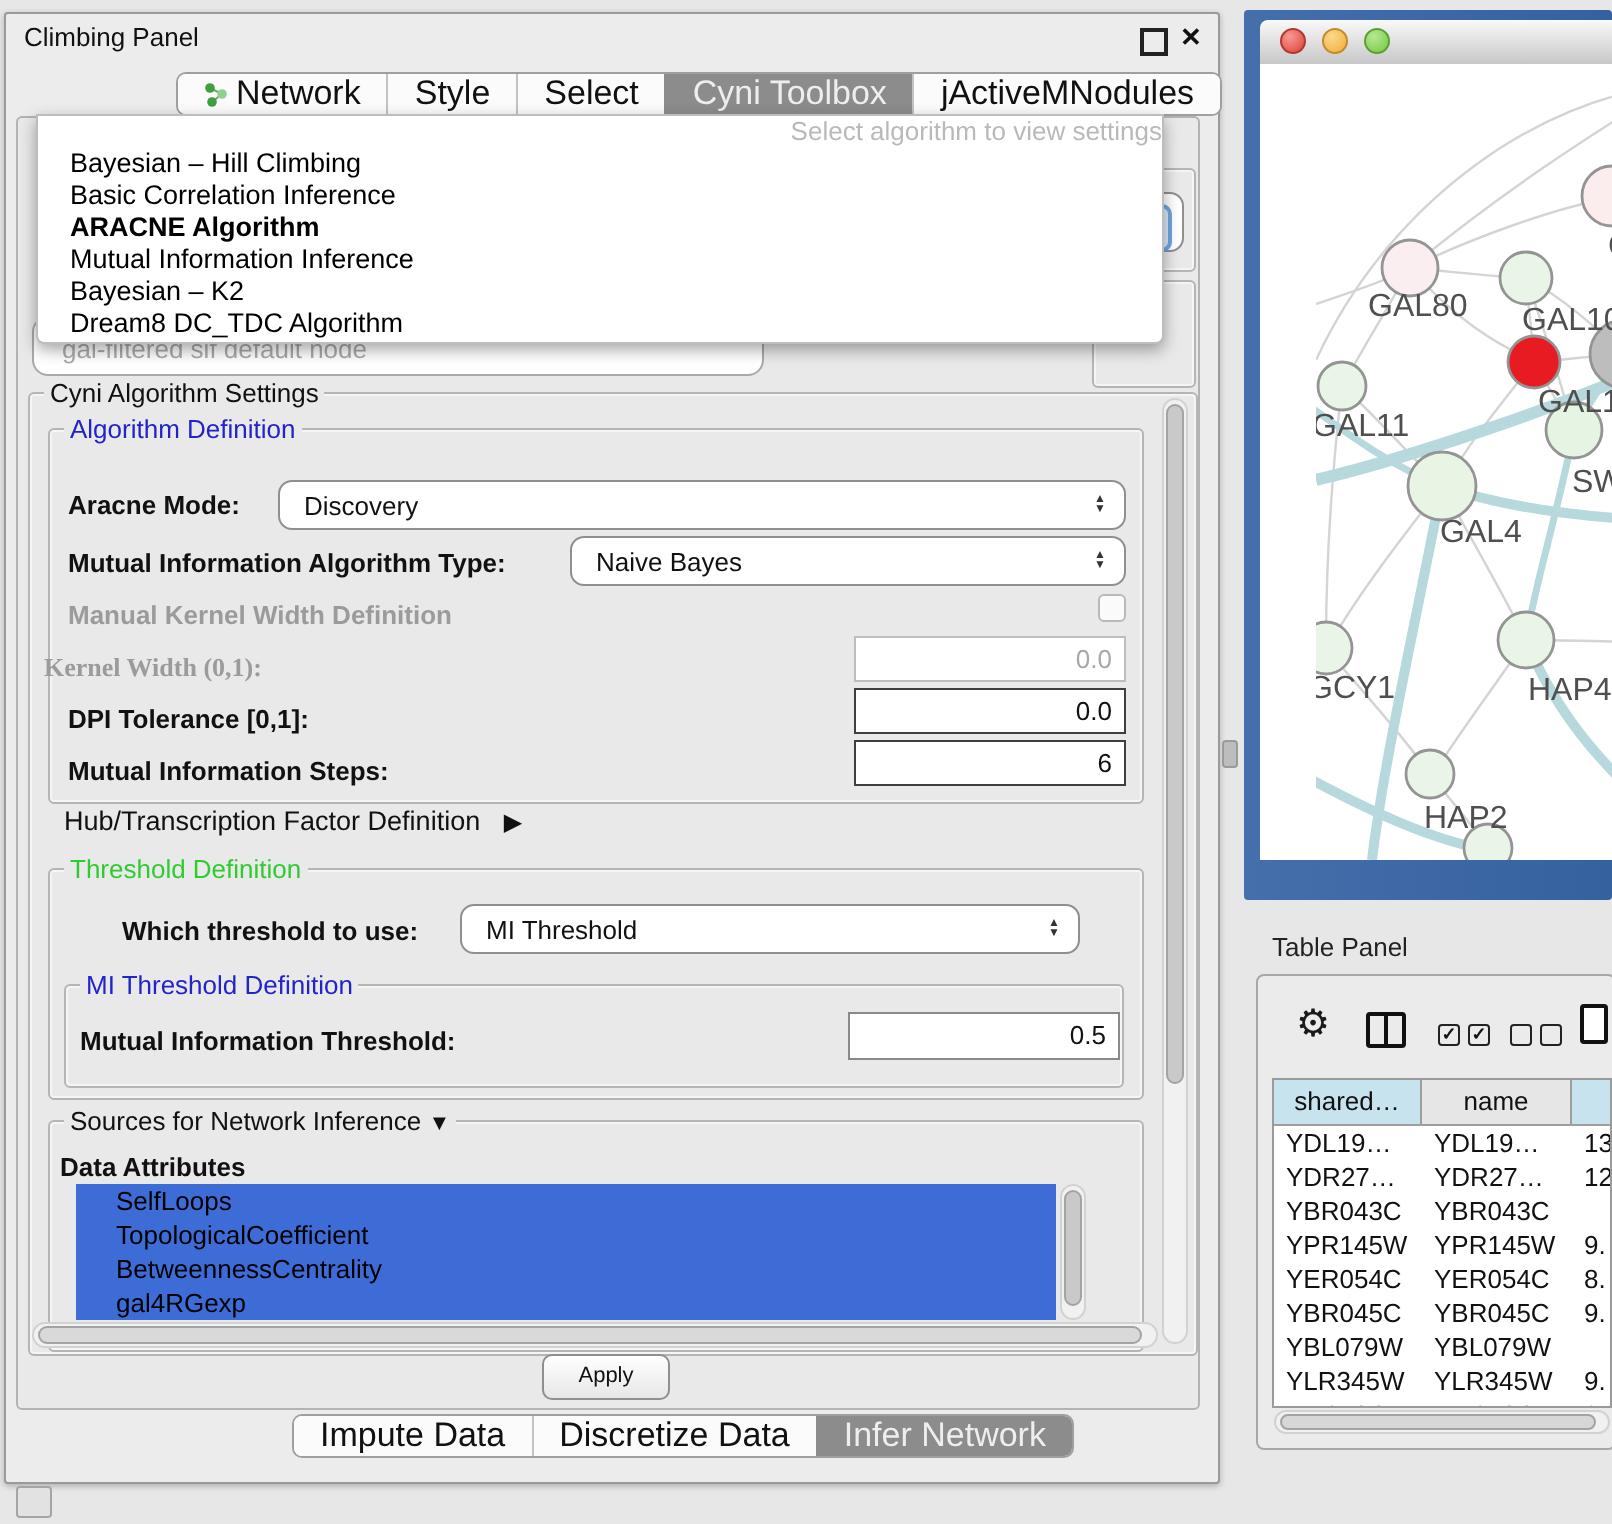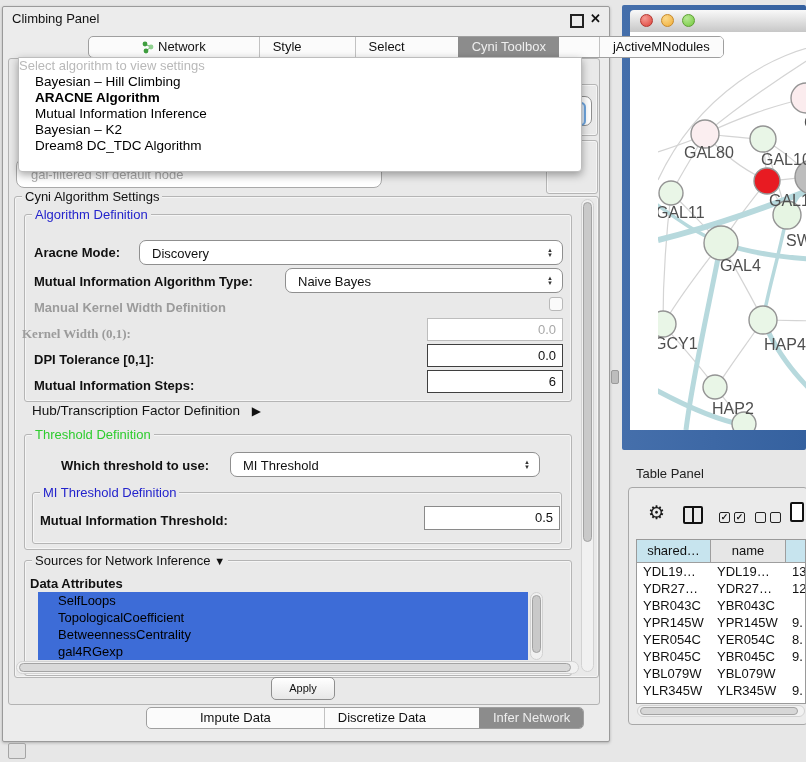--- a/index.html
+++ b/index.html
@@ -6,28 +6,28 @@
   body{width:806px;height:762px;position:relative;background:#e7e7e7;
        font-family:"Liberation Sans",sans-serif;overflow:hidden;color:#111;}
   .abs{position:absolute;}
   
   .win{background:#ececec;border:1px solid #9a9a9a;border-radius:2px;box-shadow:0 1px 3px rgba(0,0,0,.25);}
   .win-title{font-size:13px;color:#111;}
   .float-btn{width:10px;height:10px;border:2px solid #222;background:transparent;}
   .close-btn{font-size:13px;font-weight:bold;color:#111;line-height:12px;}
   
   .tabstrip{display:flex;border:1px solid #9f9f9f;border-radius:5px;overflow:hidden;background:#fbfbfb;height:22px;box-sizing:border-box;}
-  .tab{font-size:13px;line-height:20px;padding:0 13px;background:#fbfbfb;color:#111;border-left:1px solid #c2c2c2;display:flex;align-items:center;gap:4px;white-space:nowrap;margin-left:40px;}
+  .tab{font-size:17px;line-height:20px;padding:0 13px;background:#fbfbfb;color:#111;border-left:1px solid #c2c2c2;display:flex;align-items:center;gap:4px;white-space:nowrap;}
   .tab:first-child{border-left:none;}
   .tab.sel{background:#8c8c8c;color:#eeeeee;border-left-color:#8c8c8c;}
   
   .content{background:#e9e9e9;border:1px solid #b3b3b3;border-radius:3px;}
   
   .overlay{background:#ffffff;border:1px solid #bdbdbd;border-radius:0 0 4px 4px;box-shadow:0 3px 8px rgba(0,0,0,.35);z-index:30;}
-  .dd-ph{font-size:13px;color:#b9b9b9;text-align:left;line-height:16px;}
+  .dd-ph{font-size:13px;color:#b9b9b9;text-align:right;line-height:16px;}
   .dd-item{font-size:13.5px;color:#000;line-height:16px;padding-left:16px;white-space:nowrap;}
   .dd-item.sel{font-weight:bold;}
   
   .gbox{border:1px solid #b5b5b5;border-radius:3px;box-shadow:inset 0 0 0 1px rgba(255,255,255,.55);}
   .gtitle{position:absolute;font-size:13px;background:#e9e9e9;padding:0 3px;white-space:nowrap;z-index:3;}
   .t-blue{color:#2323cc;}
   .t-green{color:#2ecc2e;}
   .lbl{font-size:13px;font-weight:bold;color:#111;white-space:nowrap;}
   .lbl.dis{color:#9b9b9b;}
   
@@ -116,20 +116,21 @@
 <div class="abs gbox" style="left:546px;top:140px;width:50px;height:52px;background:#e9e9e9;z-index:2;"></div>
 
 <div class="abs" style="left:16px;top:158px;width:366px;height:30px;background:#fff;border:1px solid #a9a9a9;border-radius:8px;z-index:4;box-sizing:border-box;">
   <span class="abs" style="left:14px;top:8px;font-size:13px;color:#ababab;white-space:nowrap;">gal-filtered sif default node</span>
 </div>
 
 <div class="abs overlay" style="left:18px;top:57px;width:562px;height:113px;">
   <div class="dd-ph">Select algorithm to view settings</div>
   <div>
       <div class="dd-item">Bayesian – Hill Climbing</div>
+      <div class="dd-item">Basic Correlation Inference</div>
       <div class="dd-item sel">ARACNE Algorithm</div>
       <div class="dd-item">Mutual Information Inference</div>
       <div class="dd-item">Bayesian – K2</div>
       <div class="dd-item">Dream8 DC_TDC Algorithm</div>
     </div>
 </div>
 
 <div class="abs gbox" style="left:14px;top:196px;width:583px;height:480px;"></div>
 <span class="gtitle" style="left:22px;top:189px;">Cyni Algorithm Settings</span>
 

